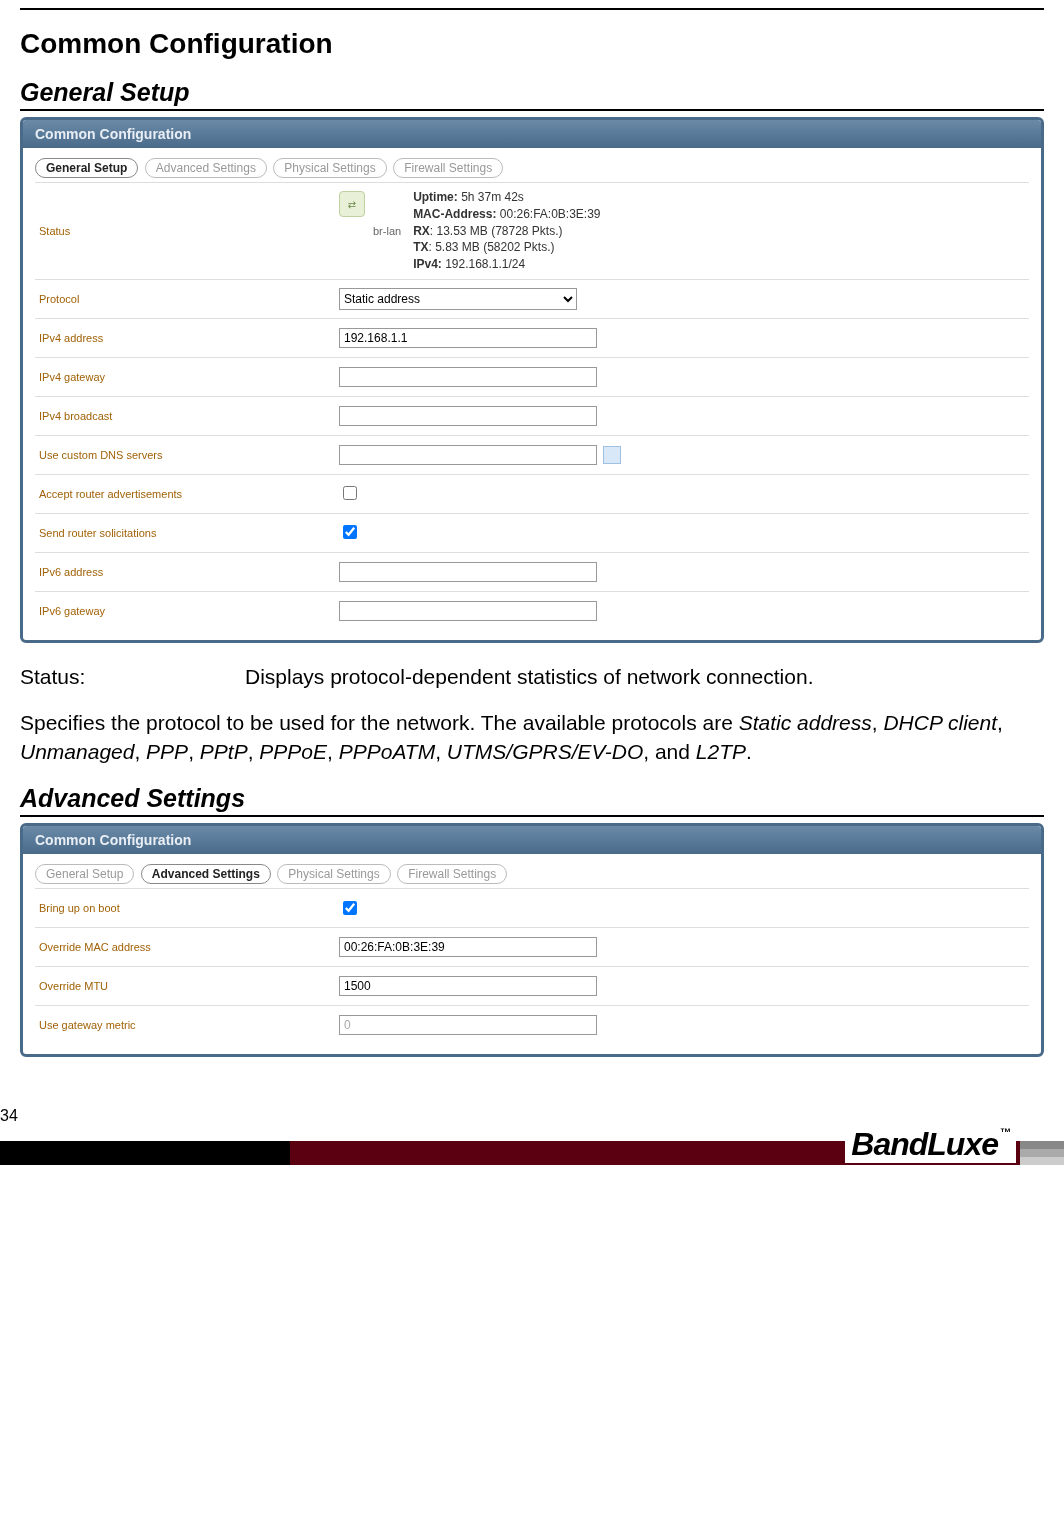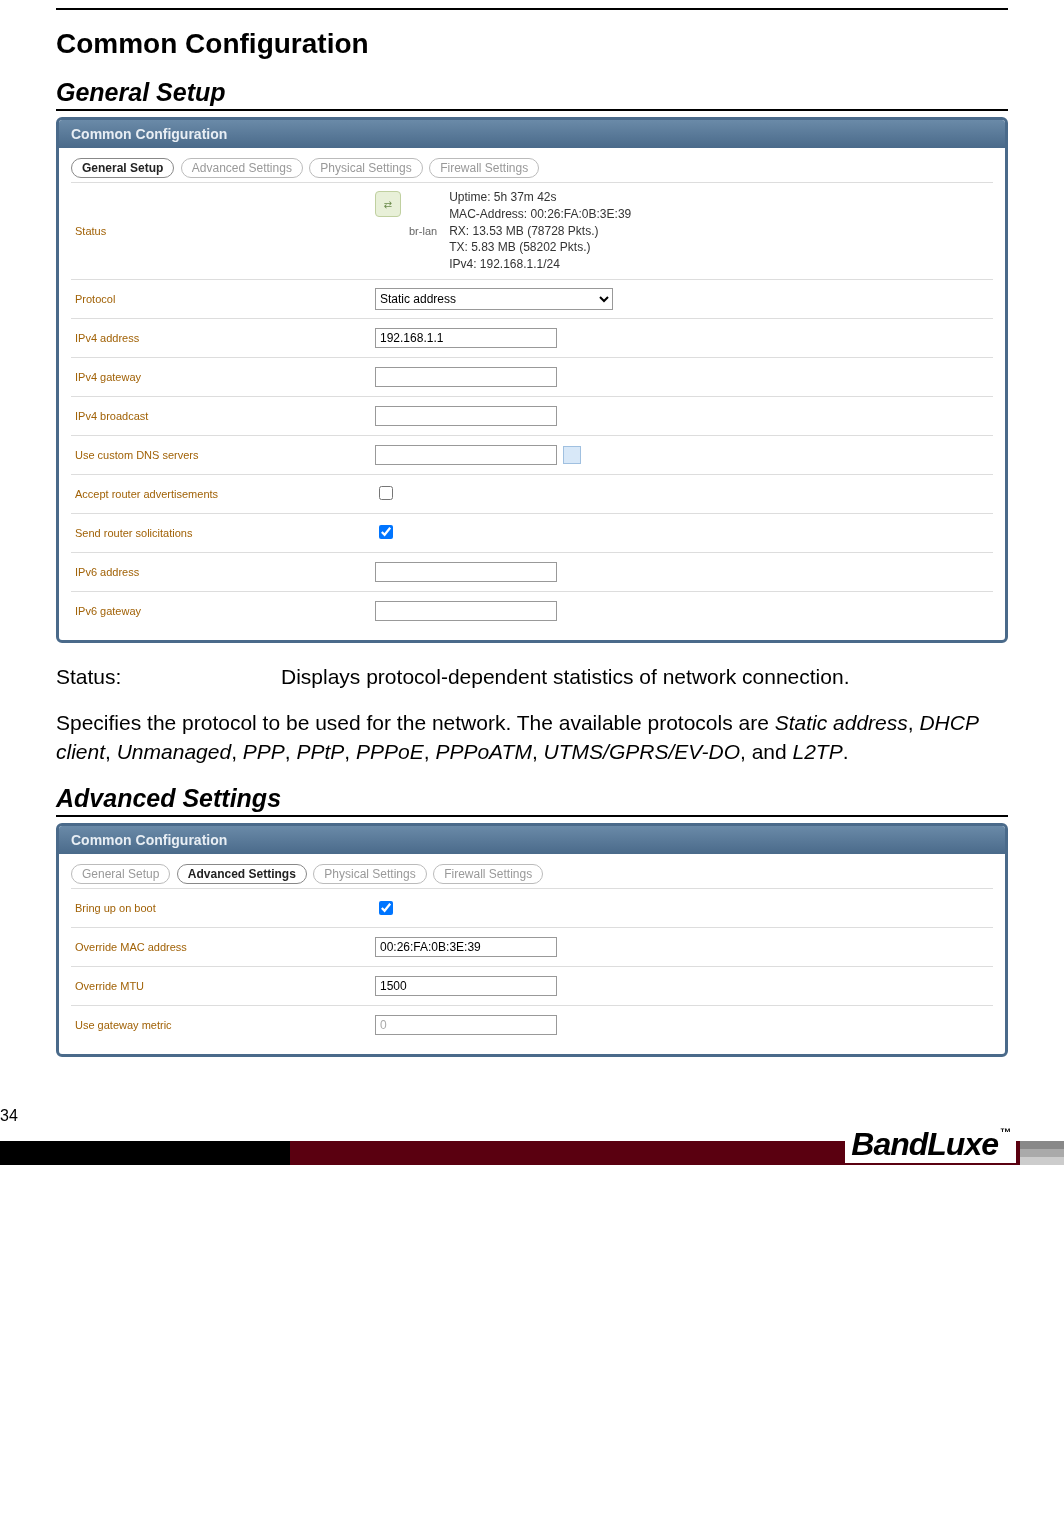--- a/index.html
+++ b/index.html
@@ -1,36 +1,36 @@
 <!DOCTYPE html>
 <html><head>
 <meta charset="utf-8">
 <style>
 body{margin:0;padding:0;font-family:Arial,Helvetica,sans-serif;background:#fff;color:#000}
-.page{width:1064px;margin:0 auto;padding:0 56px;box-sizing:border-box}
+.page{width:1064px;margin:0 auto;padding:0 20px;box-sizing:border-box}
 .hr-top{border-top:2px solid #000;margin-top:8px}
 h2.main-title{font-size:28px;font-weight:bold;margin:18px 0 10px}
 h3.section-title{font-size:25px;font-style:italic;font-weight:bold;margin:18px 0 6px;border-bottom:2px solid #000;padding-bottom:2px}
 .panel{border:3px solid #4a6a8a;border-radius:6px;overflow:hidden;margin-bottom:8px;background:#fff}
 .panel-header{background:linear-gradient(#6a8aa8,#4a6a8a);color:#e8eef4;font-weight:bold;font-size:14px;padding:6px 12px}
 .panel-body{padding:10px 12px}
 .tabs{margin-bottom:4px}
 .tab{display:inline-block;border:1px solid #bbb;border-radius:10px;padding:2px 10px;font-size:12px;color:#999;margin-right:2px;cursor:pointer}
 .tab.active{color:#222;font-weight:bold;border-color:#888}
 .form-row{display:flex;align-items:center;border-top:1px solid #ddd;padding:6px 4px;min-height:26px}
 .form-row:first-of-type{border-top:none}
 .form-label{width:300px;font-size:11px;color:#a16207}
 .form-control{flex:1}
-.input{width:182px;height:20px;border:1px solid #999;font-size:12px;padding:1px 4px;box-sizing:border-box}
+.input{width:258px;height:20px;border:1px solid #999;font-size:12px;padding:1px 4px;box-sizing:border-box}
 .select{width:238px;height:22px;border:1px solid #999;font-size:12px;background:#fff}
 .checkbox{width:14px;height:14px}
 .status-block{display:flex;align-items:flex-start;gap:8px;font-size:12px;color:#333}
 .status-icon{width:24px;height:24px;background:#e8f0d8;border:1px solid #c0d0a0;border-radius:4px;display:flex;align-items:center;justify-content:center;font-size:10px;color:#6a8a4a;margin-top:2px}
 .status-lines{line-height:1.4}
-.status-lines b{font-weight:normal}
+.status-lines b{font-weight:bold}
 .brlan{font-size:11px;color:#666;align-self:center;margin-right:4px}
 .add-icon{display:inline-block;width:16px;height:16px;background:#d8e8f8;border:1px solid #a0c0e0;vertical-align:middle;margin-left:6px}
 .desc-table{margin-top:20px}
 .desc-row{display:flex;margin-bottom:18px;font-size:21px;line-height:1.35}
 .desc-term{width:225px;flex-shrink:0}
 .desc-def{flex:1}
 .desc-def .ital{font-style:italic}
 .body-para{font-size:21px;line-height:1.35;margin-top:14px}
 .body-para .ital{font-style:italic}
 .footer{position:relative;margin-top:50px;height:58px}

